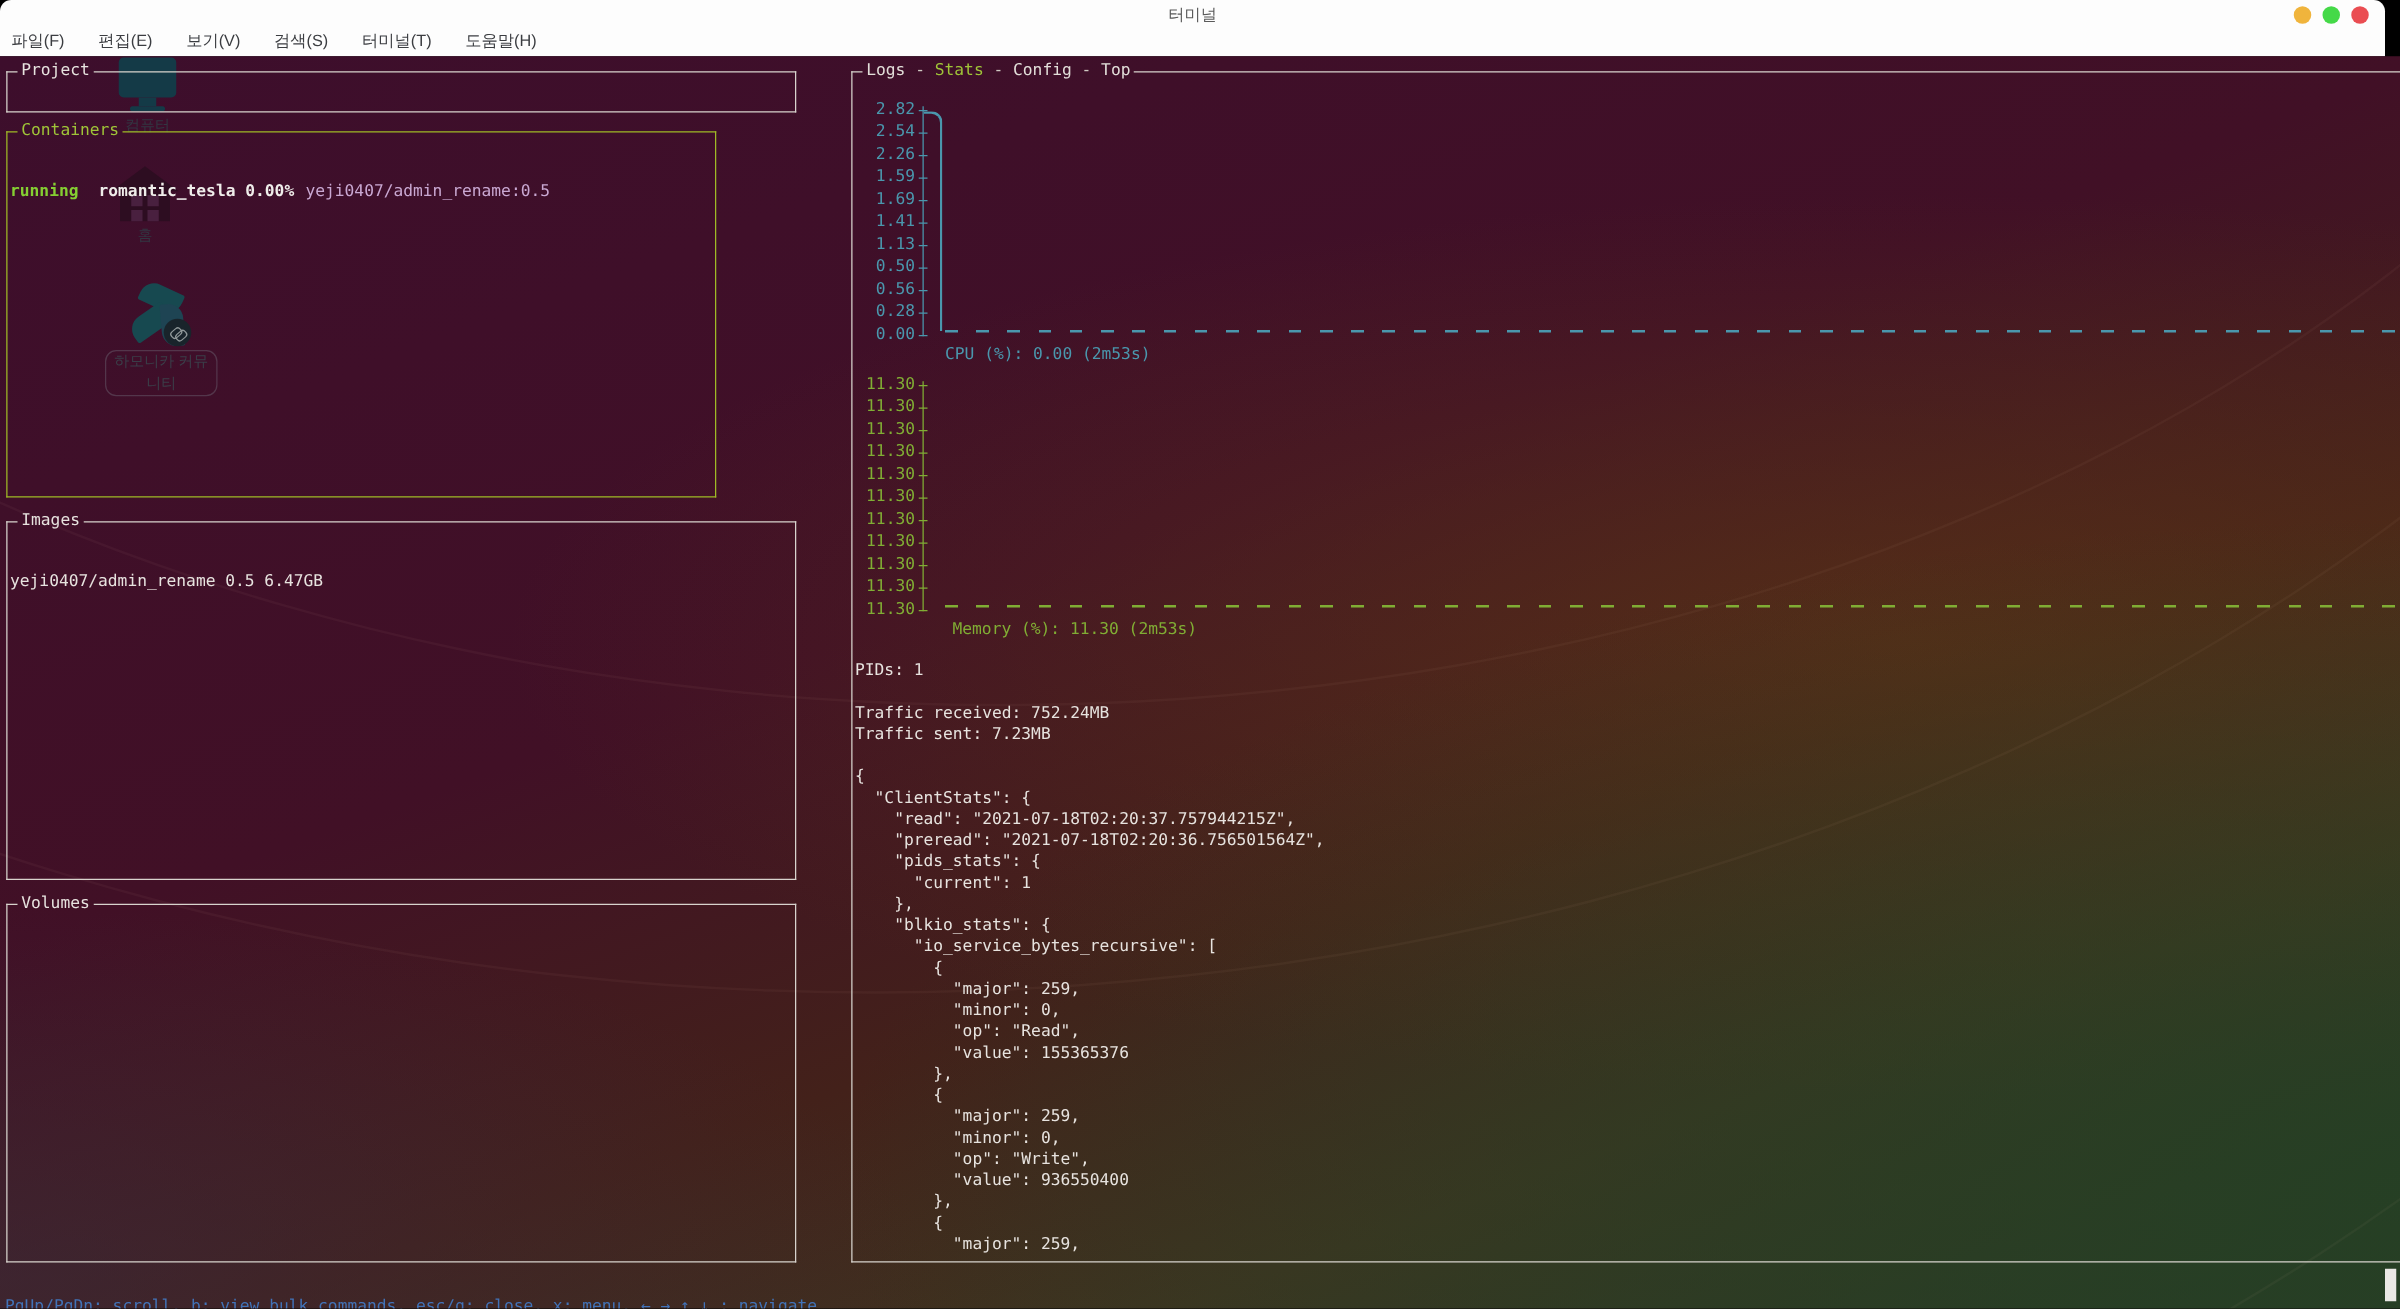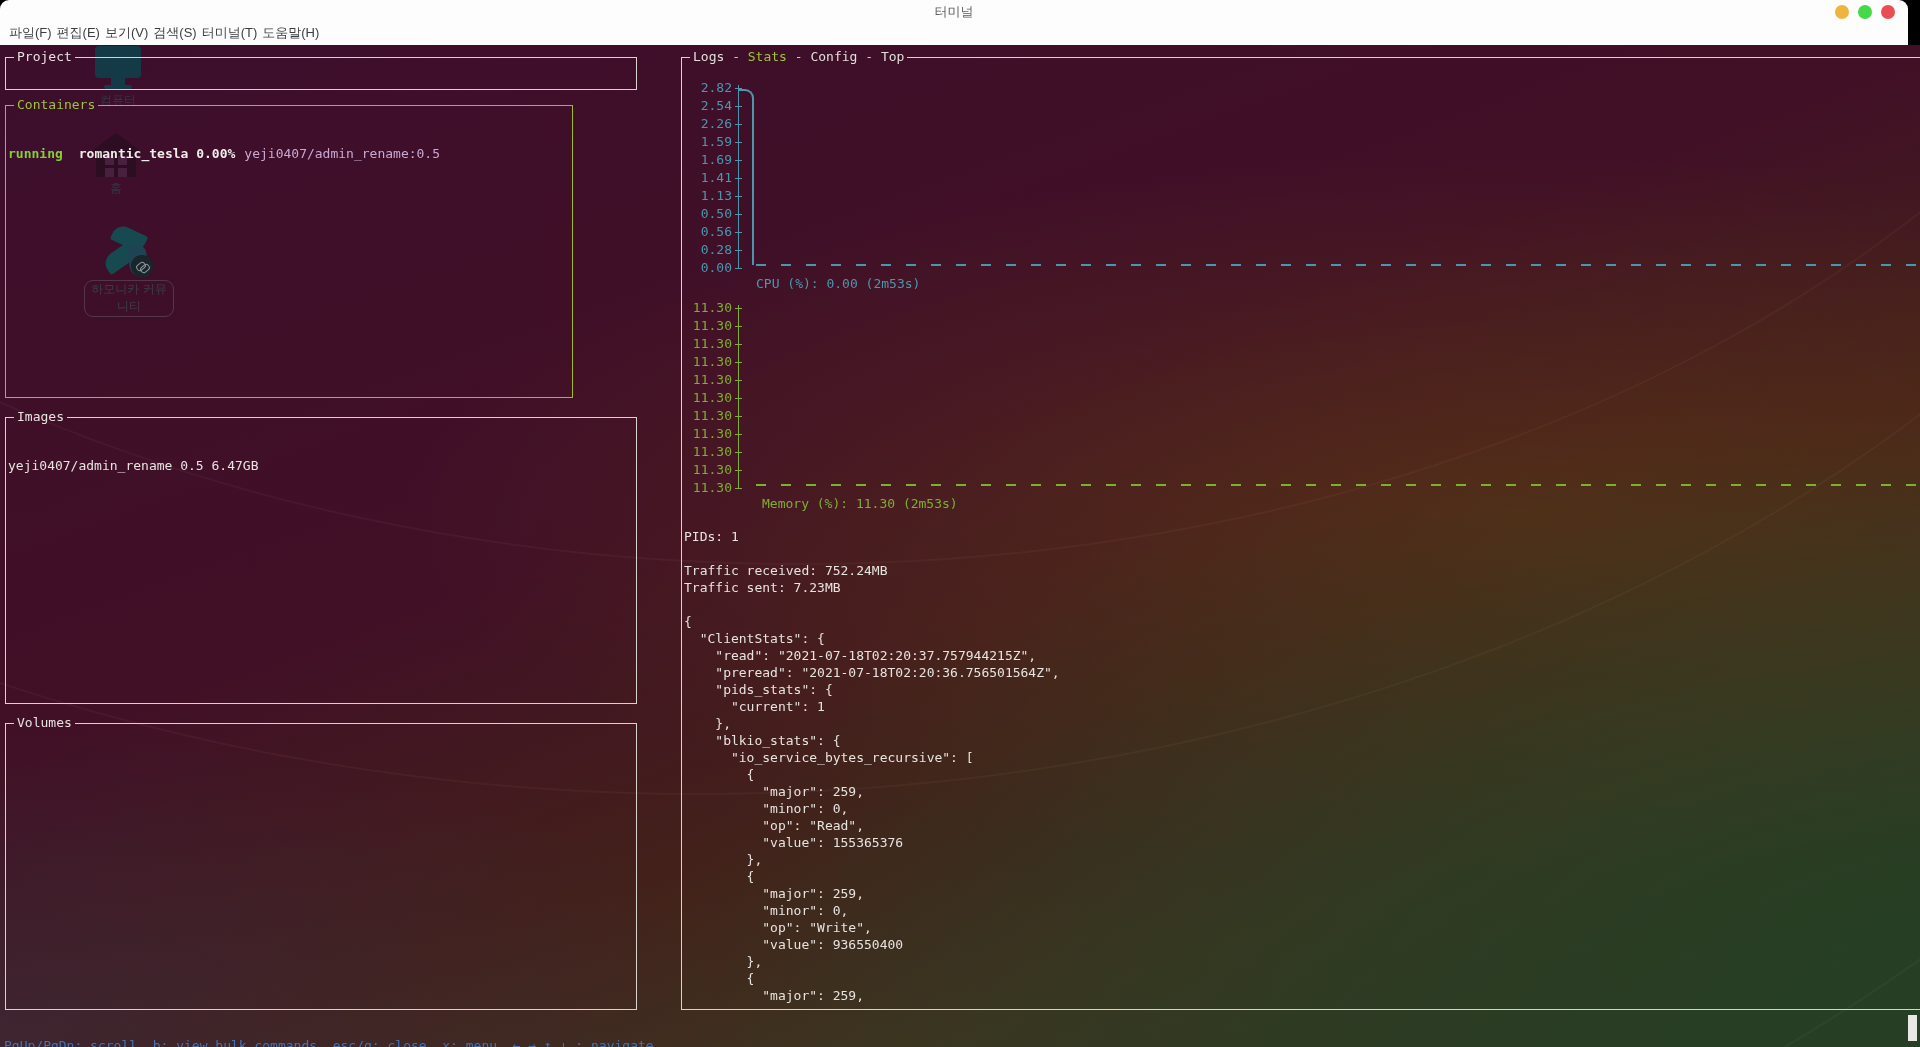--- a/index.html
+++ b/index.html
@@ -7,21 +7,21 @@
   .screen { position:relative; width:1920px; height:1047px; overflow:hidden;
             font-family:"DejaVu Sans Mono", monospace; font-size:13px; background:#000; }
 
   
   .titlebar { position:absolute; top:0; left:0; right:12px; height:45px; background:#fdfdfd;
               border-radius:9px 9px 0 0; }
   .window-title { position:absolute; top:3px; left:0; right:0; text-align:center;
                   font:13px "Liberation Sans", sans-serif; color:#5a5a5a; }
   .traffic-lights { position:absolute; top:5px; right:13px; display:flex; gap:9px; }
   .light { width:14px; height:14px; border-radius:50%; }
-  .menubar { position:absolute; left:7px; top:22px; height:22px; display:flex; gap:1px;
+  .menubar { position:absolute; left:7px; top:22px; height:22px; display:flex; gap:23px;
              align-items:center; font:13px "Liberation Sans", sans-serif; color:#3b3d41; }
   .menu-item { padding:0 2px; white-space:nowrap; }
 
   
   .terminal { position:absolute; top:45px; left:0; right:0; bottom:0; overflow:hidden;
     color:var(--white,#e7e3df);
     background:
       radial-gradient(120% 95% at 102% 90%, rgba(37,64,36,0.90) 0%, rgba(37,64,36,0.0) 56%),
       radial-gradient(95% 58% at 80% 47%, rgba(98,58,20,0.55) 0%, rgba(98,58,20,0) 62%),
       radial-gradient(65% 50% at 0% 98%, rgba(56,44,66,0.50) 0%, rgba(56,44,66,0) 60%),

